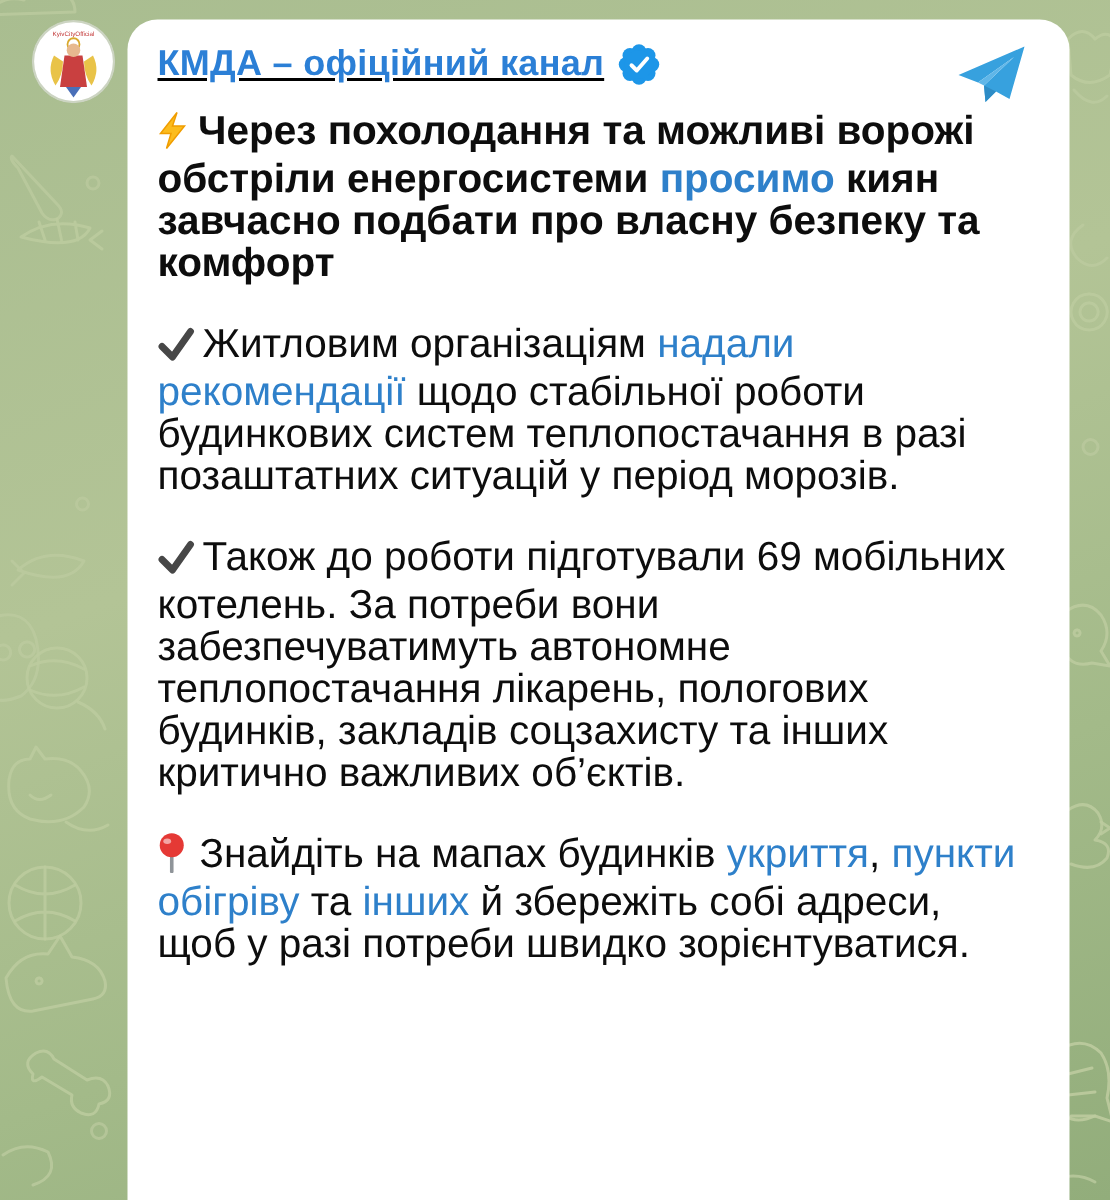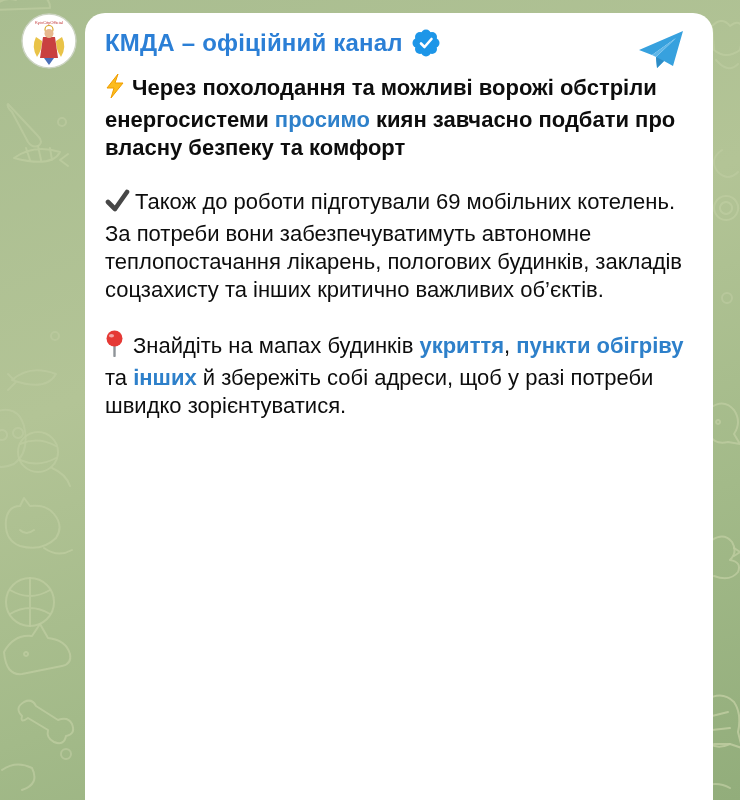--- a/index.html
+++ b/index.html
@@ -8,29 +8,29 @@
     font-family:"Liberation Sans","DejaVu Sans",sans-serif;
     background:linear-gradient(160deg,#a9bd90 0%,#b3c496 40%,#a3ba89 70%,#92ad7b 100%);
   }
   .doodles{position:absolute;left:0;top:0;width:740px;height:800px;pointer-events:none;}
   .bubble{
     position:absolute;left:85px;top:13px;width:628px;height:787px;
     background:#ffffff;border-radius:20px 20px 0 0;
     padding:16px 26px 0 20px;box-sizing:border-box;
   }
   .avatar{position:absolute;left:21px;top:13px;width:56px;height:56px;border-radius:50%;overflow:hidden;}
-  .header{position:relative;margin-bottom:16px;display:flex;align-items:flex-end;}
+  .header{position:relative;margin-bottom:16px;display:flex;align-items:flex-end;text-decoration:underline;}
   .channel-name{font-size:24px;font-weight:700;color:#2b7fd6;letter-spacing:.2px;cursor:pointer;}
   .verified{margin-left:9px;display:inline-flex;}
   .plane{position:absolute;right:2px;top:0;}
-  .msg p{margin:0 0 26px 0;font-size:22px;line-height:28px;color:#0d0d0d;}
+  .msg p{margin:0 0 26px 0;font-size:27px;line-height:28px;color:#0d0d0d;}
   .msg p.bold{font-weight:700;}
   .msg p:last-child{margin-bottom:0;}
   a.link{color:#2e80ca;text-decoration:none;cursor:pointer;}
-  a.link.b{font-weight:700;}
+  a.link.b{font-weight:400;}
   .emoji{display:inline-block;vertical-align:-4px;}
   .em-light{margin-right:7px;}
   .em-check{margin-right:5px;}
   .em-hands{margin-right:4px;}
   .em-pin{margin-right:9px;}
 </style>
 </head>
 <body>
 
 <svg class="doodles" viewBox="0 0 740 800" fill="none" stroke="#bccb9f" stroke-width="2" stroke-linecap="round" stroke-linejoin="round">
@@ -128,20 +128,27 @@
 
     <p class="bold">
       <span class="emoji em-light">
         <svg width="20" height="26" viewBox="0 0 20 26">
           <path d="M13 1 L2 15 L9 15 L6 25 L18 10 L10 10 Z" fill="#fcbc1d" stroke="#f09d00" stroke-width="1"></path>
         </svg>
       </span><span>Через похолодання та можливі ворожі обстріли енергосистеми </span><a class="link">просимо</a><span> киян завчасно подбати про власну безпеку та комфорт</span>
     </p>
 
 
+    <p>
+      <span class="emoji em-check">
+        <svg width="25" height="24" viewBox="0 0 25 24">
+          <path d="M3 13 L10 20 L22 3" stroke="#474747" stroke-width="4.6" fill="none" stroke-linecap="round" stroke-linejoin="round"></path>
+        </svg>
+      </span><span>Житловим організаціям </span><a class="link">надали рекомендації</a><span> щодо стабільної роботи будинкових систем теплопостачання в разі позаштатних ситуацій у період морозів.</span>
+    </p>
 
     <p>
       <span class="emoji em-check">
         <svg width="25" height="24" viewBox="0 0 25 24">
           <path d="M3 13 L10 20 L22 3" stroke="#474747" stroke-width="4.6" fill="none" stroke-linecap="round" stroke-linejoin="round"></path>
         </svg>
       </span><span>Також до роботи підготували 69 мобільних котелень. За потреби вони забезпечуватимуть автономне теплопостачання лікарень, пологових будинків, закладів соцзахисту та інших критично важливих об’єктів.</span>
     </p>
 
 

